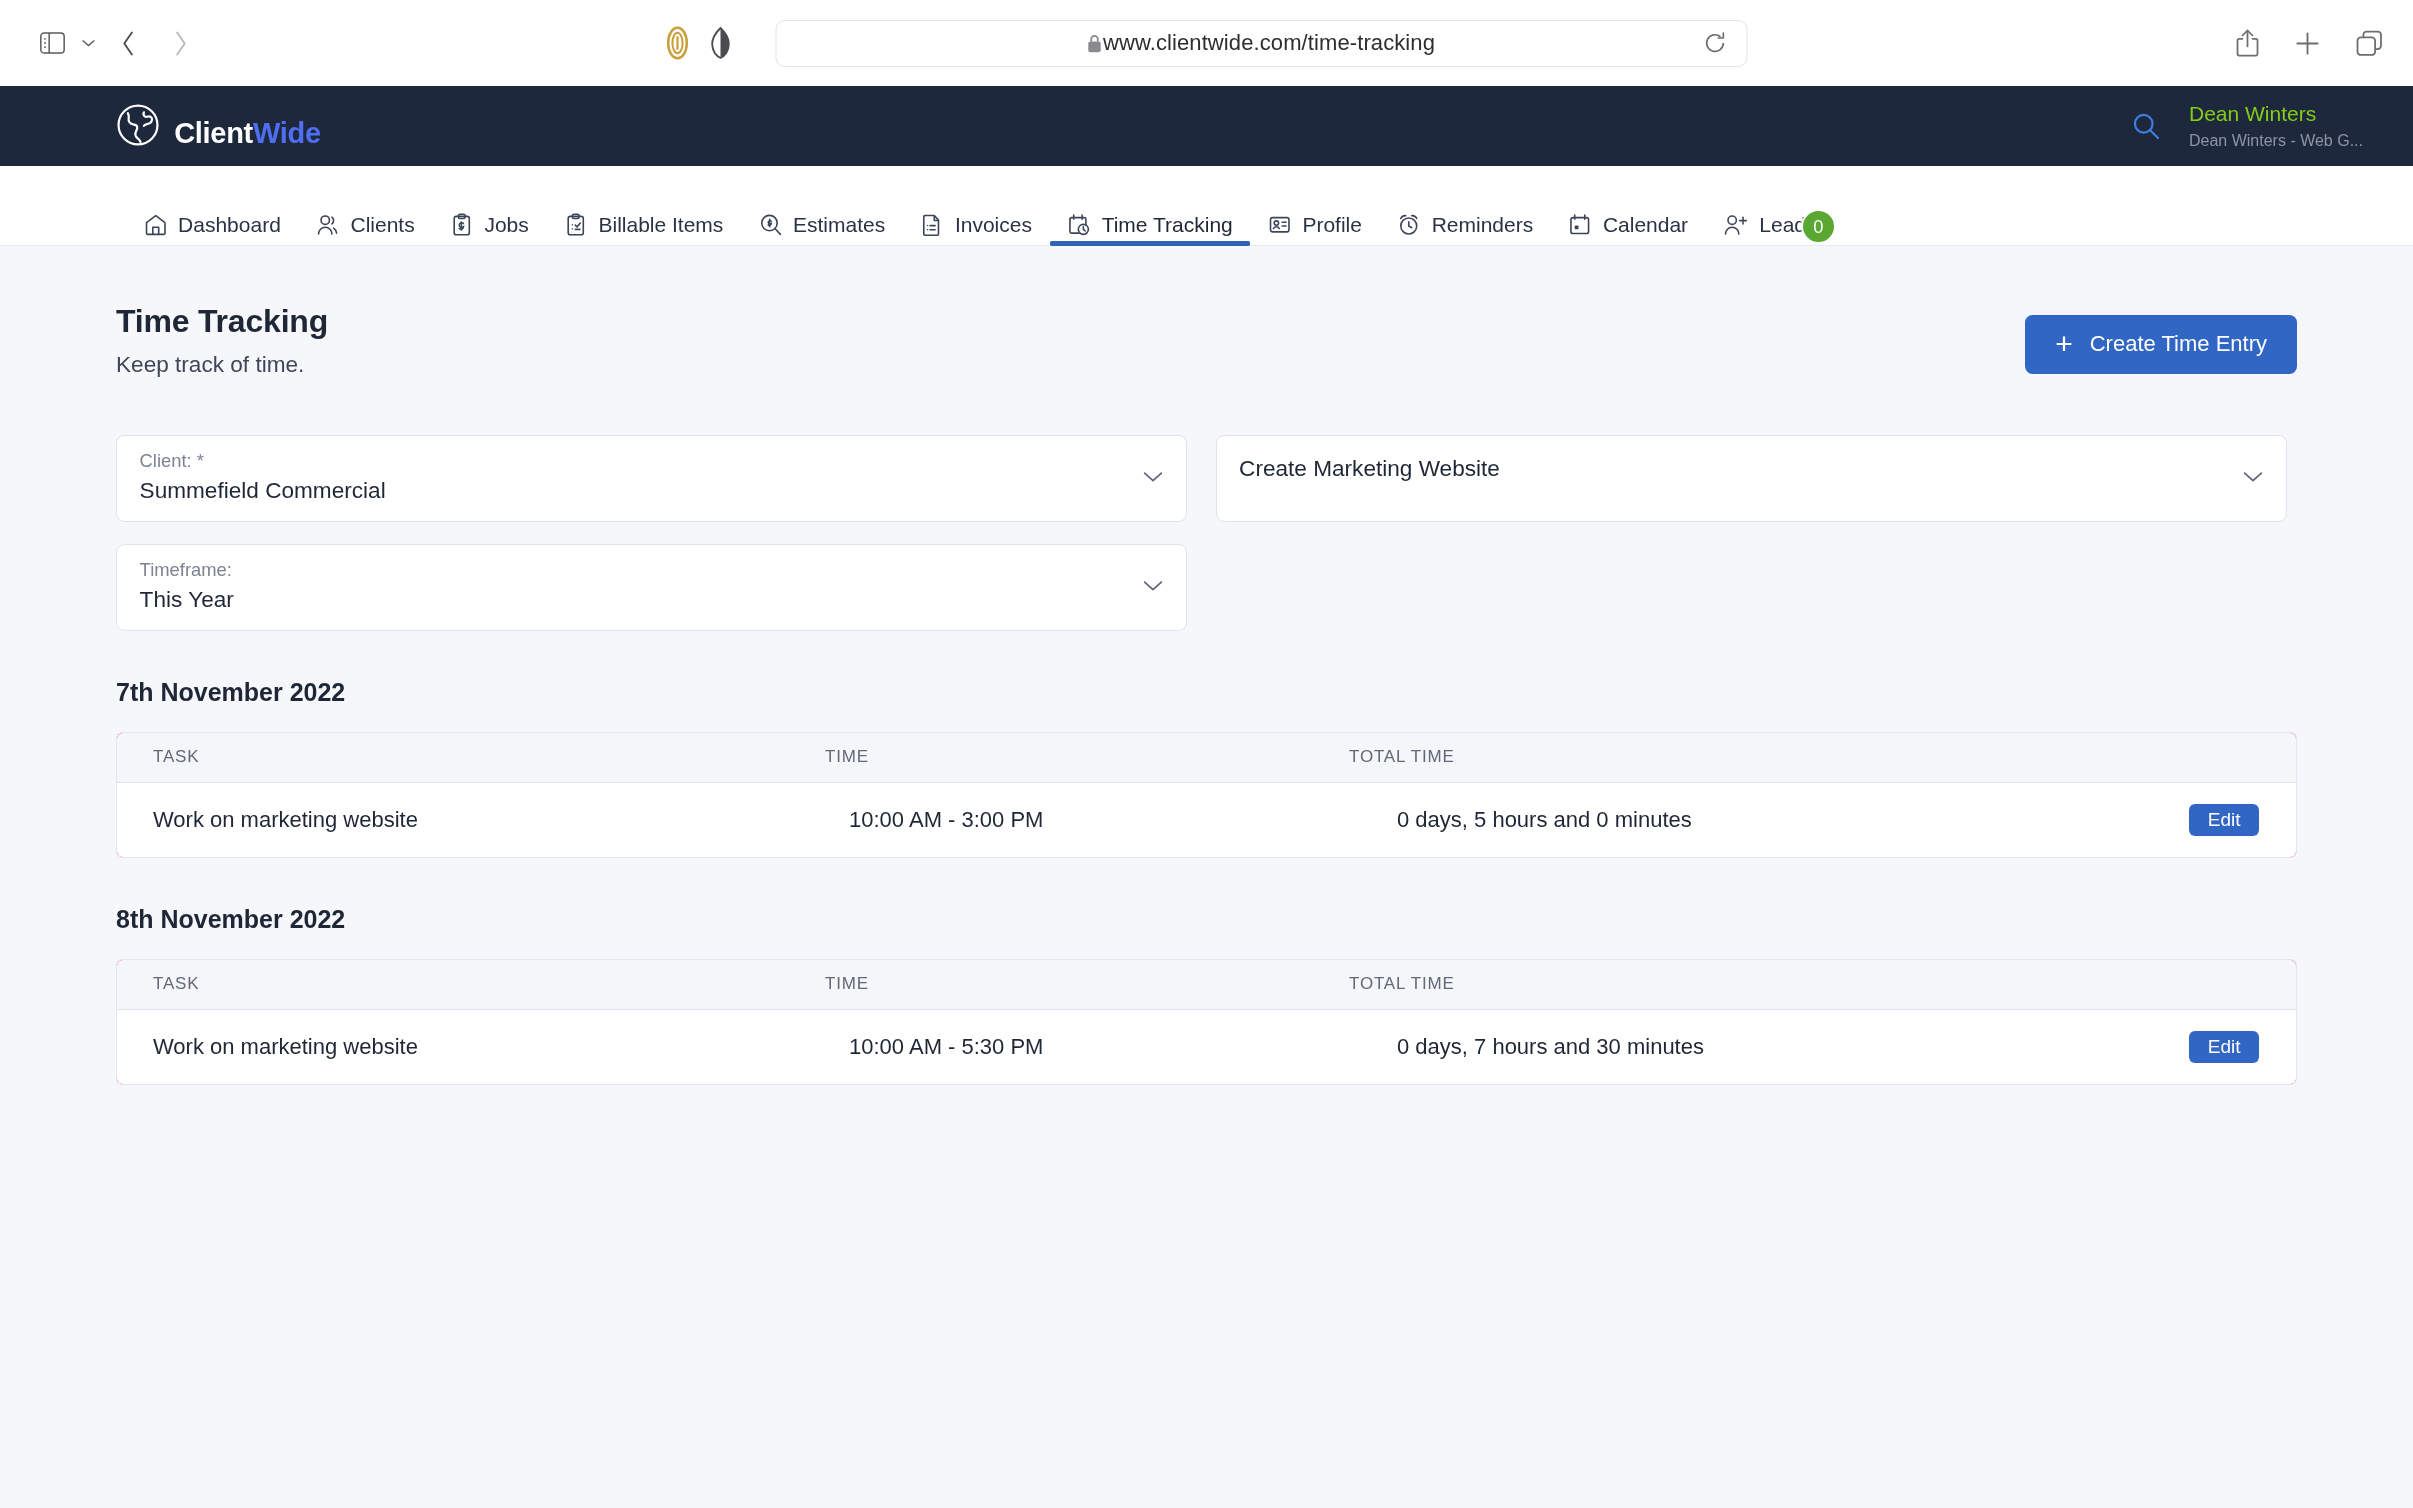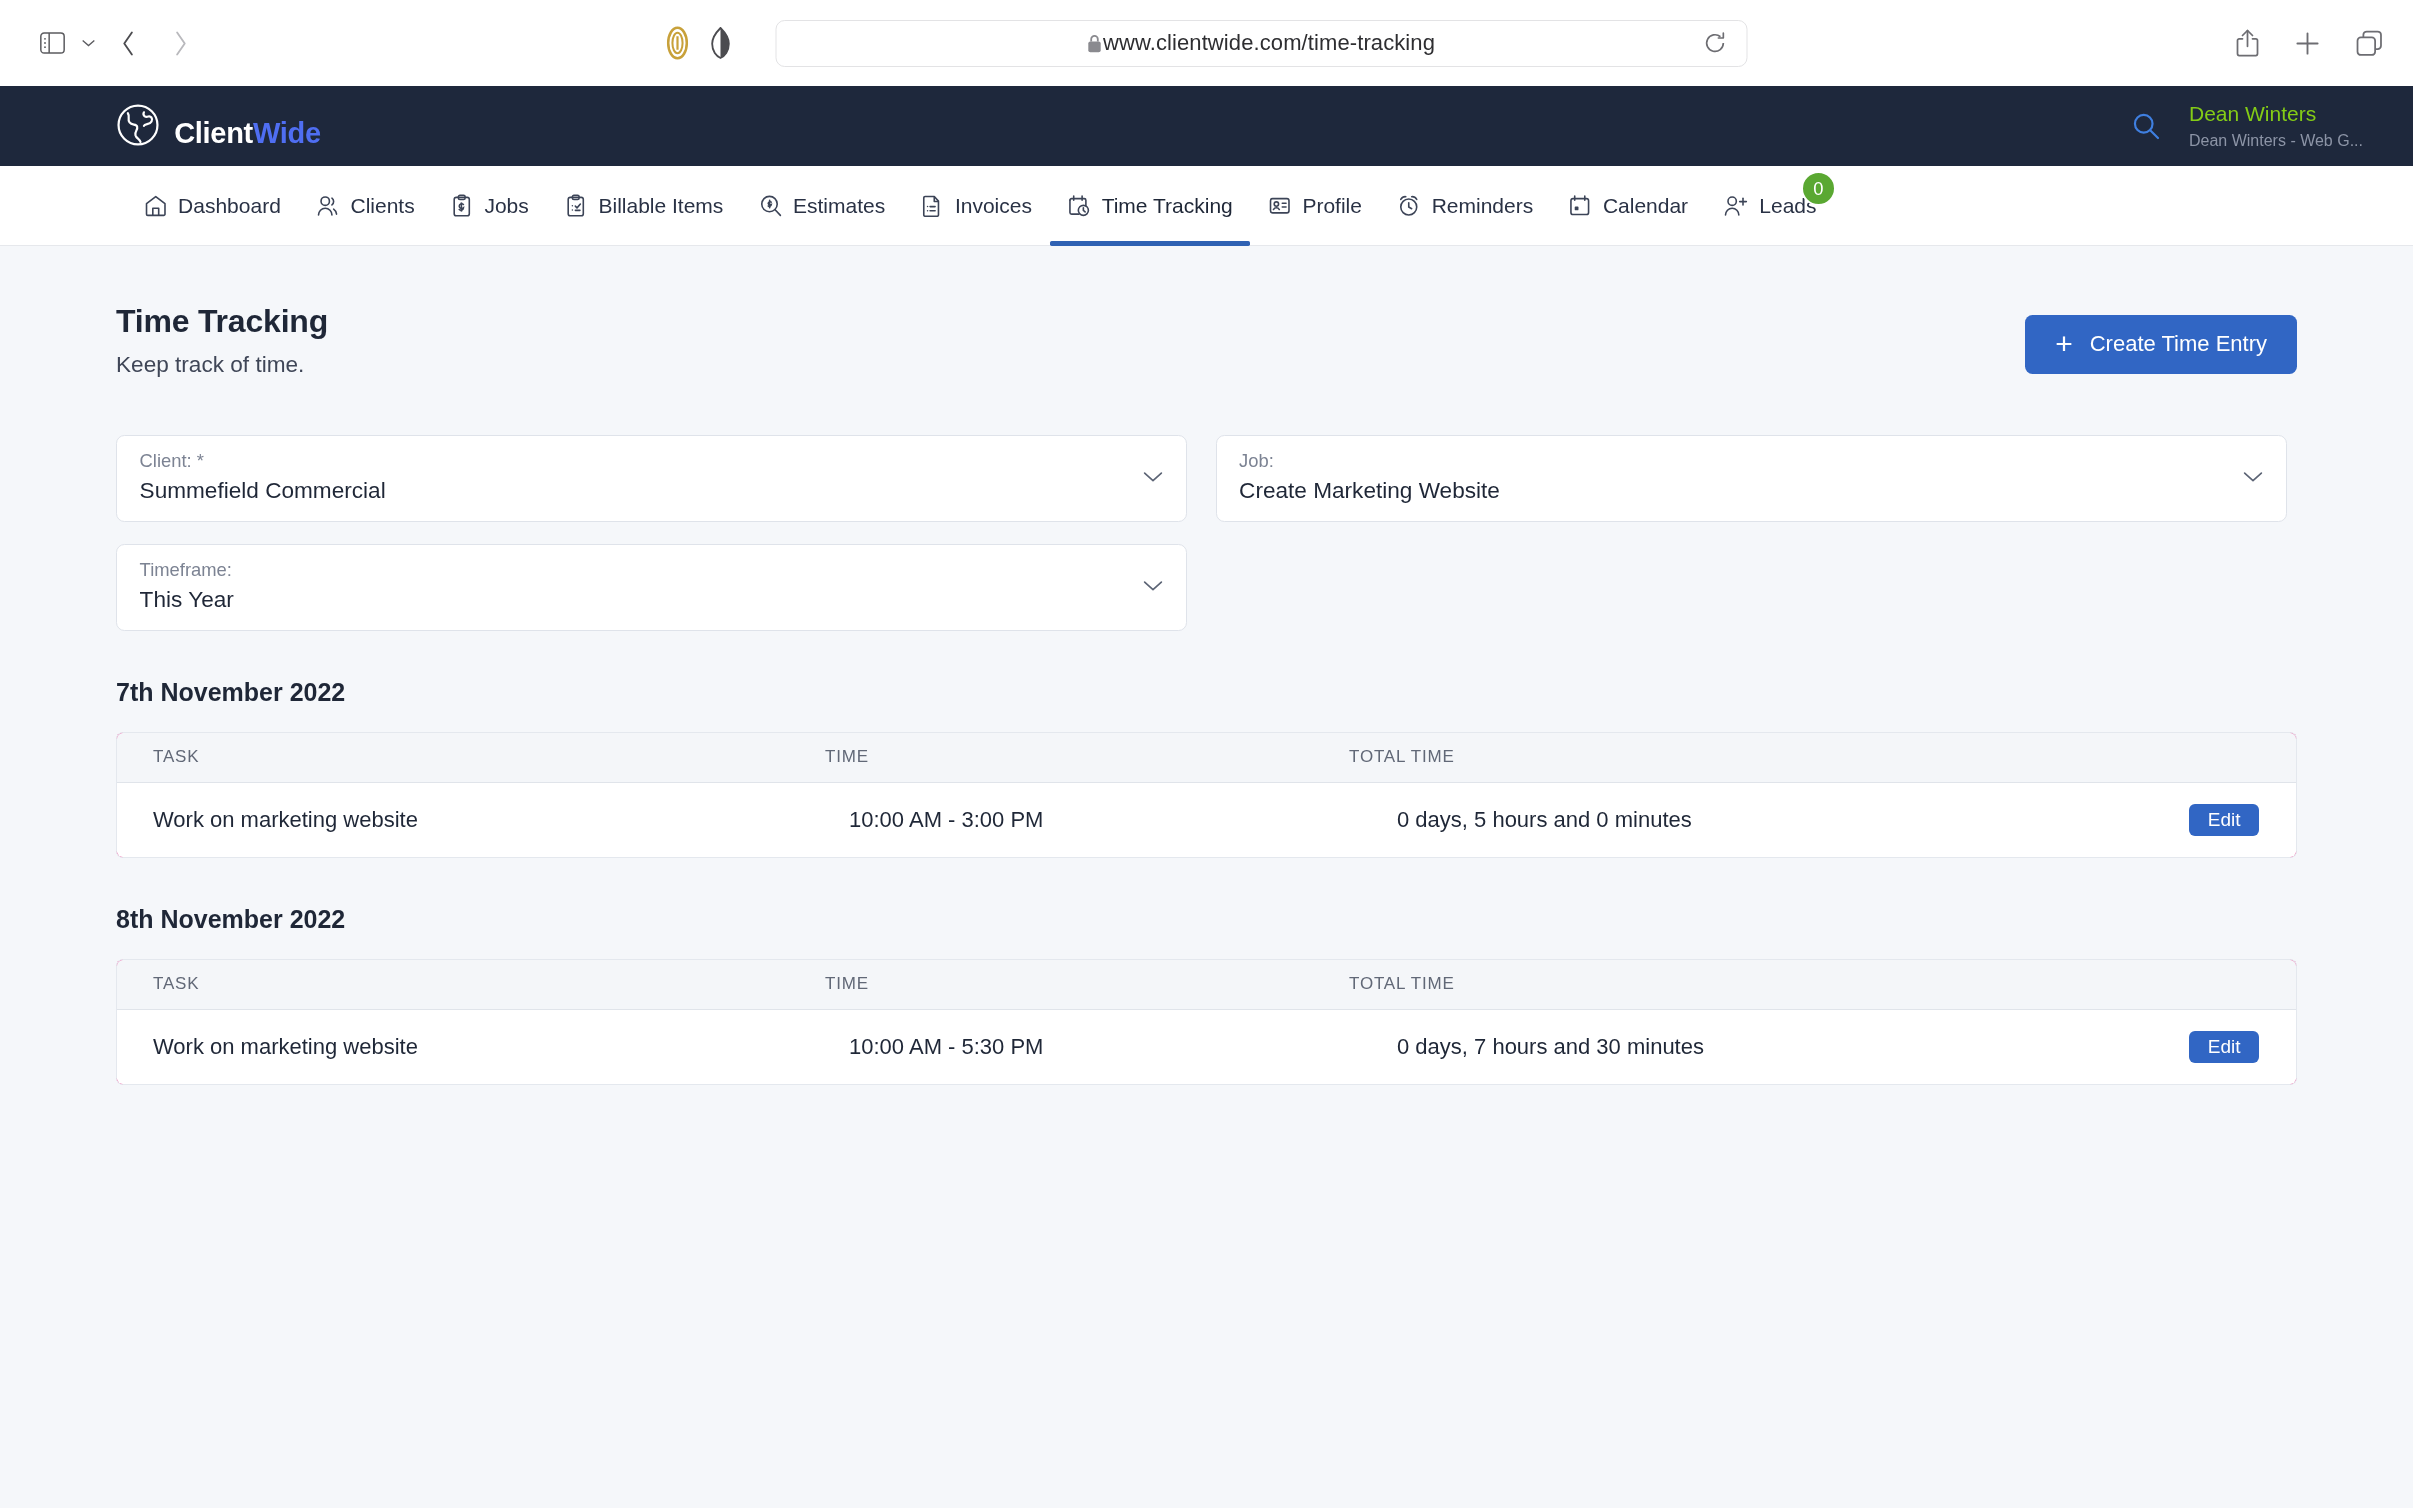--- a/index.html
+++ b/index.html
@@ -87,20 +87,21 @@
     display: flex; align-items: stretch;
     padding-left: 126px;
   }
   .nav-item {
     display: flex; align-items: center; gap: 11px;
     padding: 0 17.6px;
     font-size: 21px; color: #2a3245;
     position: relative;
     cursor: pointer;
     white-space: nowrap;
+    margin-top: 38px;
   }
   .nav-item .nicon { display: flex; align-items: center; color: #3c4457; }
   .nav-item.active { color: #1f2737; }
   .nav-item.active::after {
     content: ""; position: absolute; left: 0; right: 0; bottom: -0.8px;
     height: 5px; background: #2f62b3; border-radius: 1.7px;
   }
   .badge {
     position: absolute;
     top: 5px; right: -1.7px;
@@ -478,21 +479,20 @@
         <div class="sf-label">Client: *</div>
         <div class="sf-value">Summefield Commercial</div>
         <span class="sf-caret">
           <svg width="22" height="13.4" viewBox="0 0 26 16" fill="none" stroke="#5c6475" stroke-width="2" stroke-linecap="round" stroke-linejoin="round">
             <path d="M3 4 L13 13 L23 4"></path>
           </svg>
         </span>
       </div>
 
       <div class="select-field">
-        <div class="sf-label">Job:</div>
         <div class="sf-value">Create Marketing Website</div>
         <span class="sf-caret">
           <svg width="22" height="13.4" viewBox="0 0 26 16" fill="none" stroke="#5c6475" stroke-width="2" stroke-linecap="round" stroke-linejoin="round">
             <path d="M3 4 L13 13 L23 4"></path>
           </svg>
         </span>
       </div>
     </div>
 
     <div class="filter-row">

